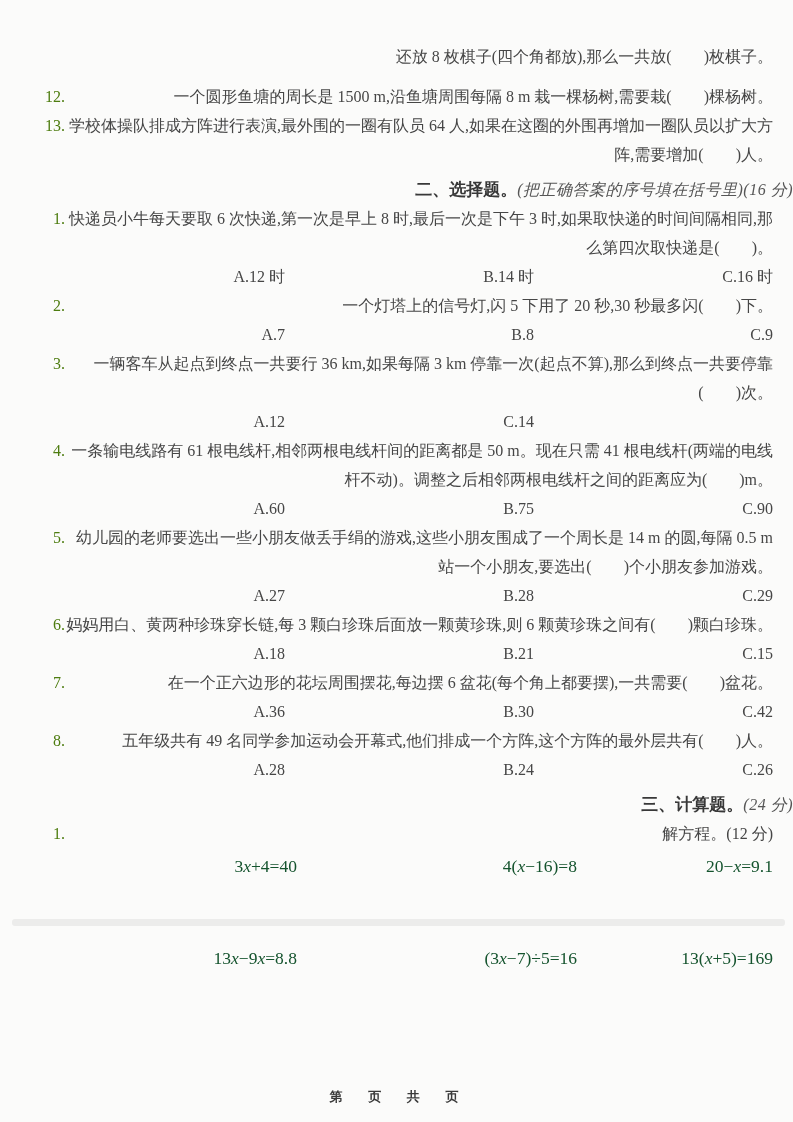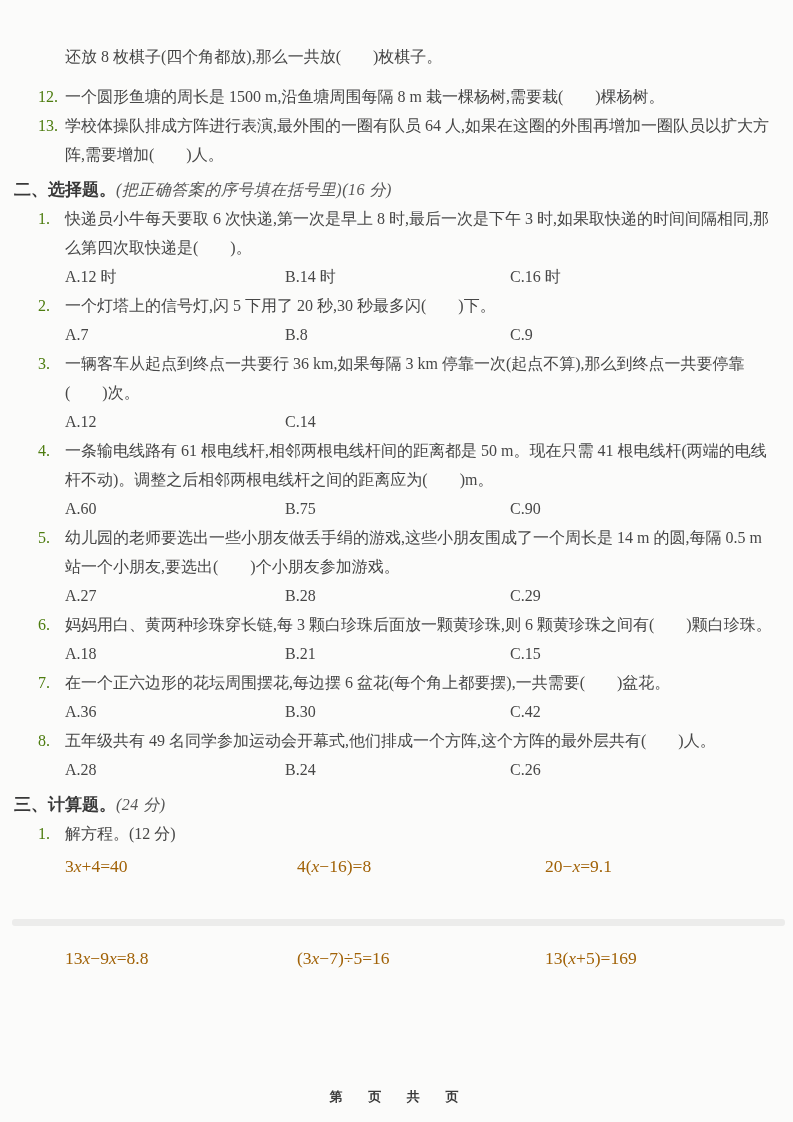--- a/index.html
+++ b/index.html
@@ -7,31 +7,31 @@
     position:relative;
     width:793px;height:1122px;
     margin:0 auto;
     background:#fbfbfa;
     font-family:"Liberation Serif","DejaVu Serif",serif;
     color:#464646;
     font-size:16px;
     overflow:hidden;
     box-sizing:border-box;
   }
-  .content{padding-top:42px;}
+  .content{padding-top:42px;text-align:right;}
   .carryover{margin-left:65px;margin-right:20px;line-height:29px;margin-bottom:11px;}
   .q{display:flex;margin-left:38px;margin-right:20px;line-height:29px;}
   .qnum{flex:0 0 27px;font-weight:normal;color:#4d7c0f;}
   .qtext{flex:1;}
-  .options{margin-left:65px;margin-right:20px;display:grid;grid-template-columns:220px 225px 1fr;line-height:29px;}
+  .options{margin-left:65px;margin-right:20px;display:grid;grid-template-columns:220px 225px 1fr;line-height:29px;gap:24px;}
   .sec{margin-left:14px;line-height:29px;font-weight:bold;font-size:17px;color:#383838;margin-top:6px;}
   .sec .note{font-weight:normal;font-style:italic;font-size:16px;color:#565656;letter-spacing:.5px;}
   .subq{display:flex;margin-left:38px;margin-right:20px;line-height:29px;}
   .eqrow{margin-left:65px;margin-right:20px;display:grid;grid-template-columns:232px 248px 1fr;
-         font-size:17.5px;line-height:29px;color:#a16207;}
+         font-size:17.5px;line-height:29px;color:#14532d;gap:32px;}
   .eqrow .eq i{font-style:italic;}
   .eqrow-1{margin-top:4px;}
   .eqrow-2{margin-top:18px;}
   .streak{height:7px;background:#e3e3e1;opacity:.6;margin:38px 8px 0 12px;border-radius:3px;}
   .footer{
     position:absolute;bottom:16px;left:0;width:100%;
     text-align:center;font-weight:bold;font-size:13px;color:#3a3a3a;
     letter-spacing:5px;word-spacing:12px;
     font-family:"Liberation Sans","DejaVu Sans",sans-serif;
   }

